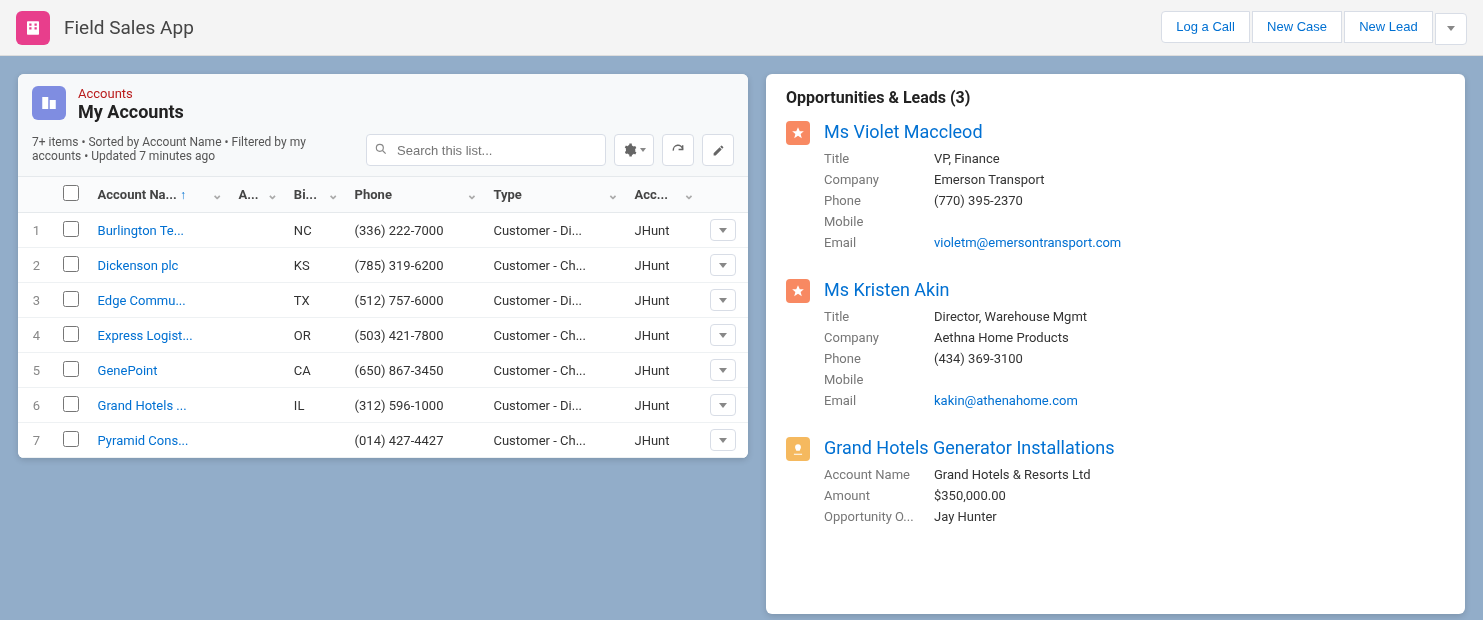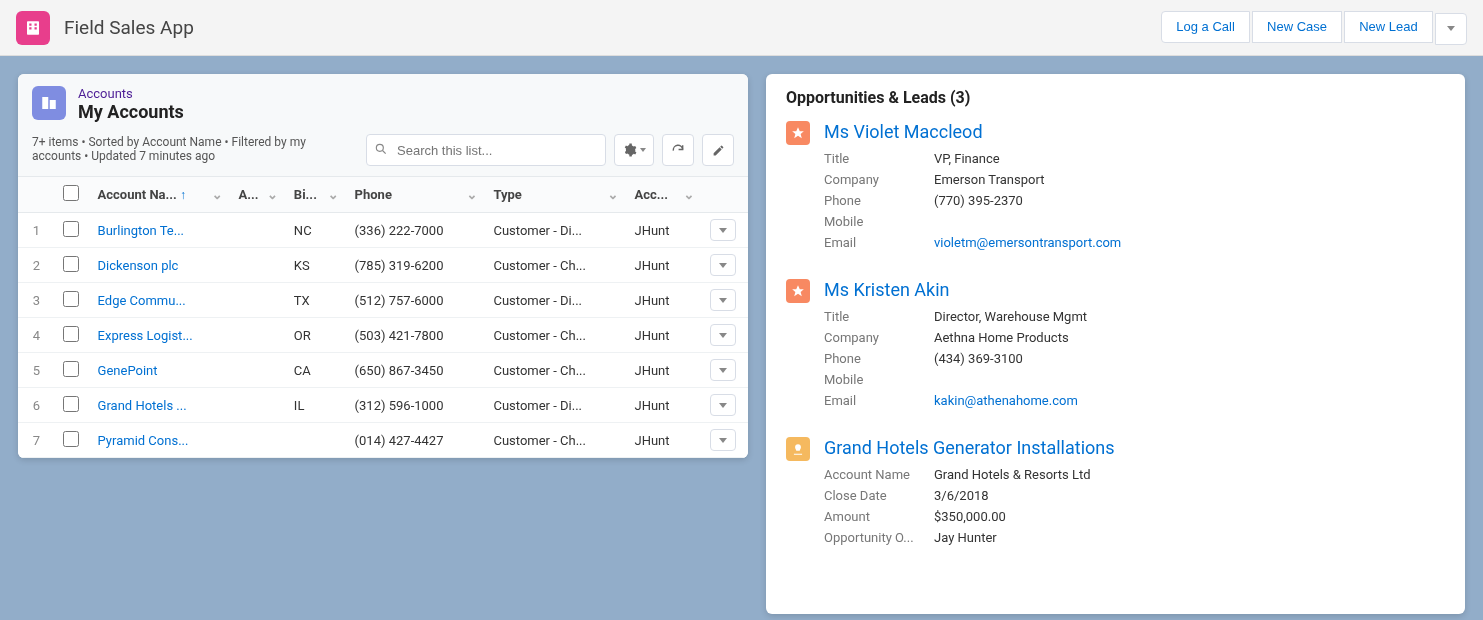--- a/index.html
+++ b/index.html
@@ -74,21 +74,21 @@
   }
   .list-header-top { display: flex; justify-content: space-between; align-items: flex-start; }
   .title-block { display: flex; gap: 12px; align-items: flex-start;}
   .obj-icon {
     width: 34px; height: 34px;
     background: #7f8de1;
     border-radius: 6px;
     display:flex;align-items:center;justify-content:center;
   }
   .obj-icon svg{ fill:#fff;}
-  .obj-label { font-size: 13px; color: #4c1d95;}
+  .obj-label { font-size: 13px; color: #b91c1c;}
   .view-title { font-size: 18px; font-weight: 700; color: #222;}
   .list-meta { font-size: 12px; color: #555; margin-top: 4px;}
   .list-controls { display:flex; justify-content: flex-end; gap: 8px; align-items: center; margin-top:6px;}
   .search-wrap {
     position: relative; width: 240px;
   }
   .search-wrap input {
     width: 100%; height: 32px; border:1px solid #d8dde6; border-radius:4px;
     padding: 0 10px 0 30px; font-size: 13px; color: #555;
   }
@@ -433,23 +433,20 @@
         <div class="rec">
           <div class="rec-icon opp">
             <svg width="14" height="14" viewBox="0 0 24 24">
               <path d="M5 20h14v2H5zM17 9a5 5 0 10-10 0c0 3 2 4 2 6h6c0-2 2-3 2-6z"></path>
             </svg>
           </div>
           <div class="rec-body"><a class="rec-title">Grand Hotels Generator Installations</a><div class="field-row">
               <div class="field-label">Account Name</div>
               <div class="field-value">Grand Hotels &amp; Resorts Ltd</div>
             </div><div class="field-row">
-              <div class="field-label">Close Date</div>
-              <div class="field-value">3/6/2018</div>
-            </div><div class="field-row">
               <div class="field-label">Amount</div>
               <div class="field-value">$350,000.00</div>
             </div><div class="field-row">
               <div class="field-label">Opportunity O...</div>
               <div class="field-value">Jay Hunter</div>
             </div></div>
         </div>
       </div>
   </div>
 </div>

